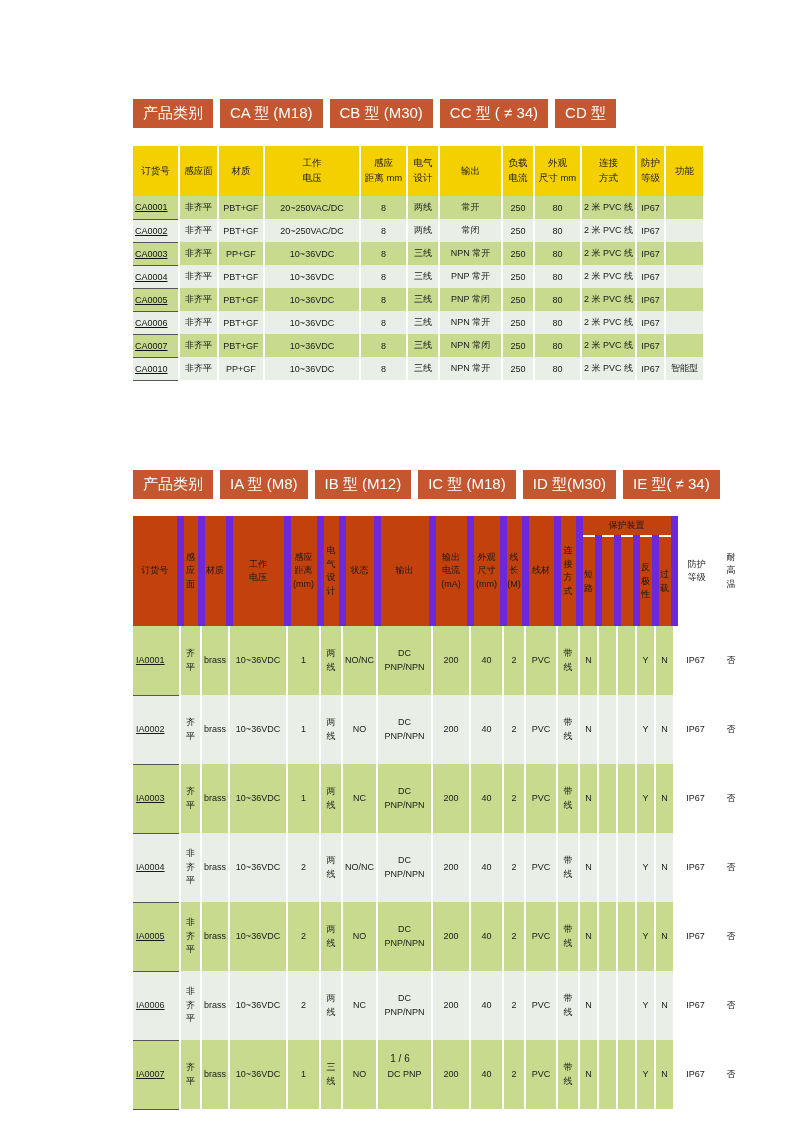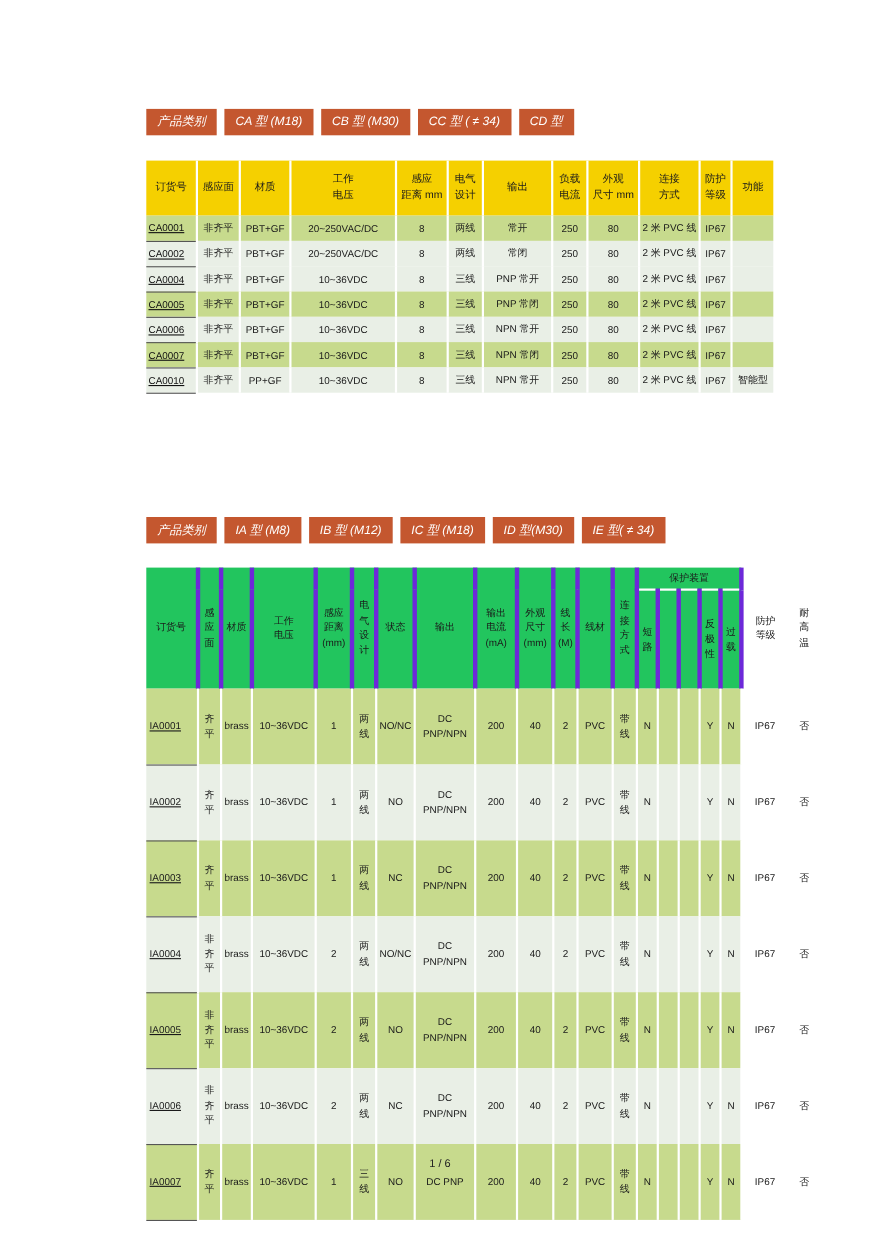--- a/index.html
+++ b/index.html
@@ -11,26 +11,26 @@
     color:#1a1a1a;
     position:relative;
     overflow:hidden;
   }
 
   
   .cat-bar { display:flex; gap:7px; }
   .cat-chip {
     background:#c4572f;
     color:#ffffff;
-    font-size:11px;
+    font-size:15px;
     padding:6px 10px;
     white-space:nowrap;
     line-height:1.1;
     text-align:left;
-    display:flex; align-items:center; justify-content:center;font-style:italic;
+    display:flex; align-items:center; justify-content:center;
   }
 
   
   table { border-collapse:collapse; table-layout:fixed; }
   td, th { padding:0; margin:0; font-weight:normal; }
 
   
   #t1-wrap { position:absolute; left:133px; top:146px; }
   #t1 { width:541px; font-size:9px; }
   #t1 th {
@@ -59,26 +59,26 @@
     text-align:left; padding-left:2px;
     border-bottom:1px solid #555;
     text-decoration:underline;
     color:#111;
   }
 
   
   #t2-wrap { position:absolute; left:133px; top:516px; }
   #t2 { width:613px; font-size:9px; }
   #t2 th {
-    background:#22c55e;
+    background:#c2410c;
     color:#1a1a1a;
     font-size:9px;
     text-align:center;
     vertical-align:middle;
-    border-right:4px solid #6d28d9;
+    border-right:7px solid #6d28d9;
     line-height:1.5;
   }
   #t2 th.sub { border-top:2px solid #ffffff; }
   #t2 th.plain { background:#ffffff; border-right:none; }
   #t2 td {
     text-align:center;
     vertical-align:middle;
     border-right:2px solid #ffffff;
     font-size:9px;
     line-height:1.5;
@@ -191,20 +191,34 @@
           <td></td>
         </tr>
         <tr class="even">
           <td class="code">CA0002</td>
           <td>非齐平</td>
           <td>PBT+GF</td>
           <td>20~250VAC/DC</td>
           <td>8</td>
           <td>两线</td>
           <td>常闭</td>
+          <td>250</td>
+          <td>80</td>
+          <td>2 米 PVC 线</td>
+          <td>IP67</td>
+          <td></td>
+        </tr>
+        <tr class="odd">
+          <td class="code">CA0003</td>
+          <td>非齐平</td>
+          <td>PP+GF</td>
+          <td>10~36VDC</td>
+          <td>8</td>
+          <td>三线</td>
+          <td>NPN 常开</td>
           <td>250</td>
           <td>80</td>
           <td>2 米 PVC 线</td>
           <td>IP67</td>
           <td></td>
         </tr>
         <tr class="even">
           <td class="code">CA0004</td>
           <td>非齐平</td>
           <td>PBT+GF</td>

